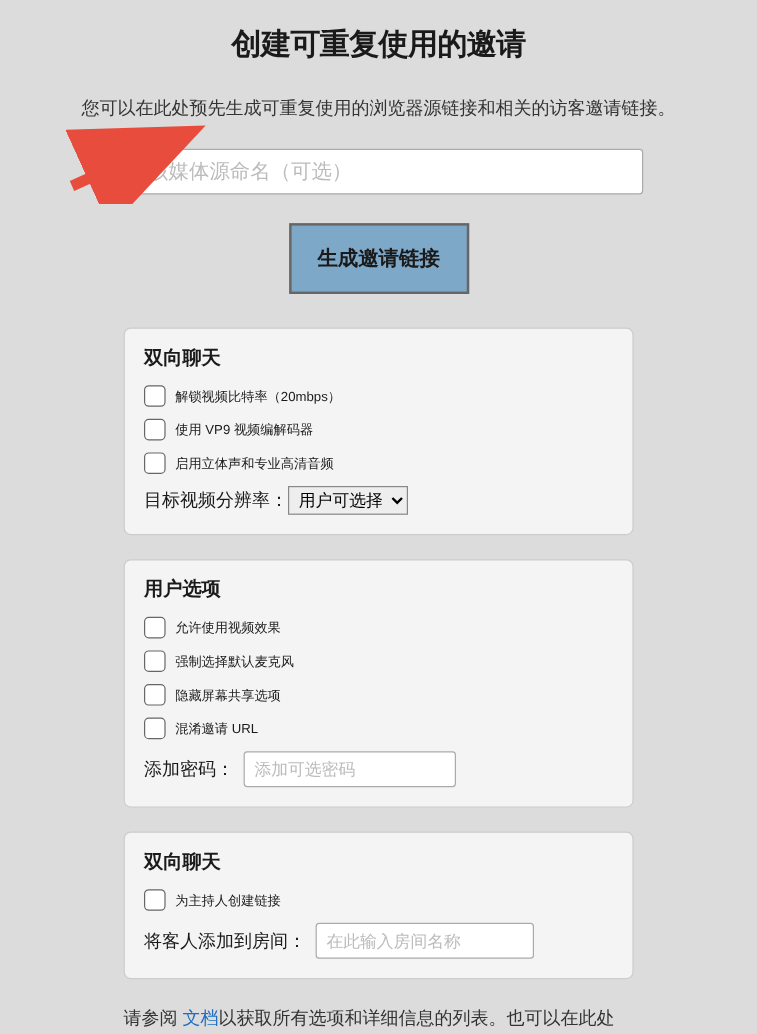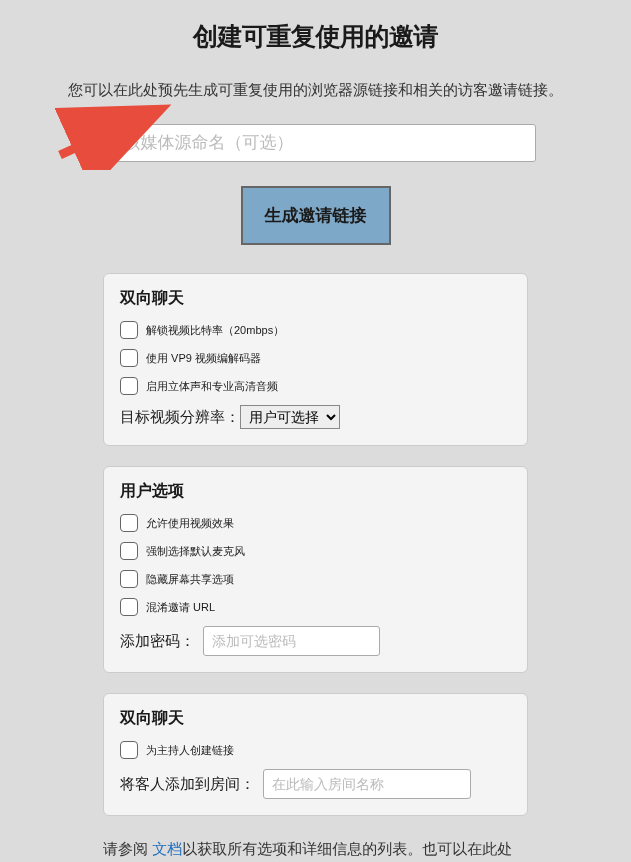--- a/index.html
+++ b/index.html
@@ -128,21 +128,21 @@
       background: #fff;
       font-family: inherit;
     }
     .small-input::placeholder {
       color: #bbb;
     }
     .password-input {
       width: 177px;
     }
     .room-input {
-      width: 208px;
+      width: 182px;
     }
     .footer-text {
       width: 425px;
       font-size: 15px;
       color: #333;
       line-height: 1.7;
       margin-bottom: 12px;
     }
     .link {
       color: #1e6dc0;

